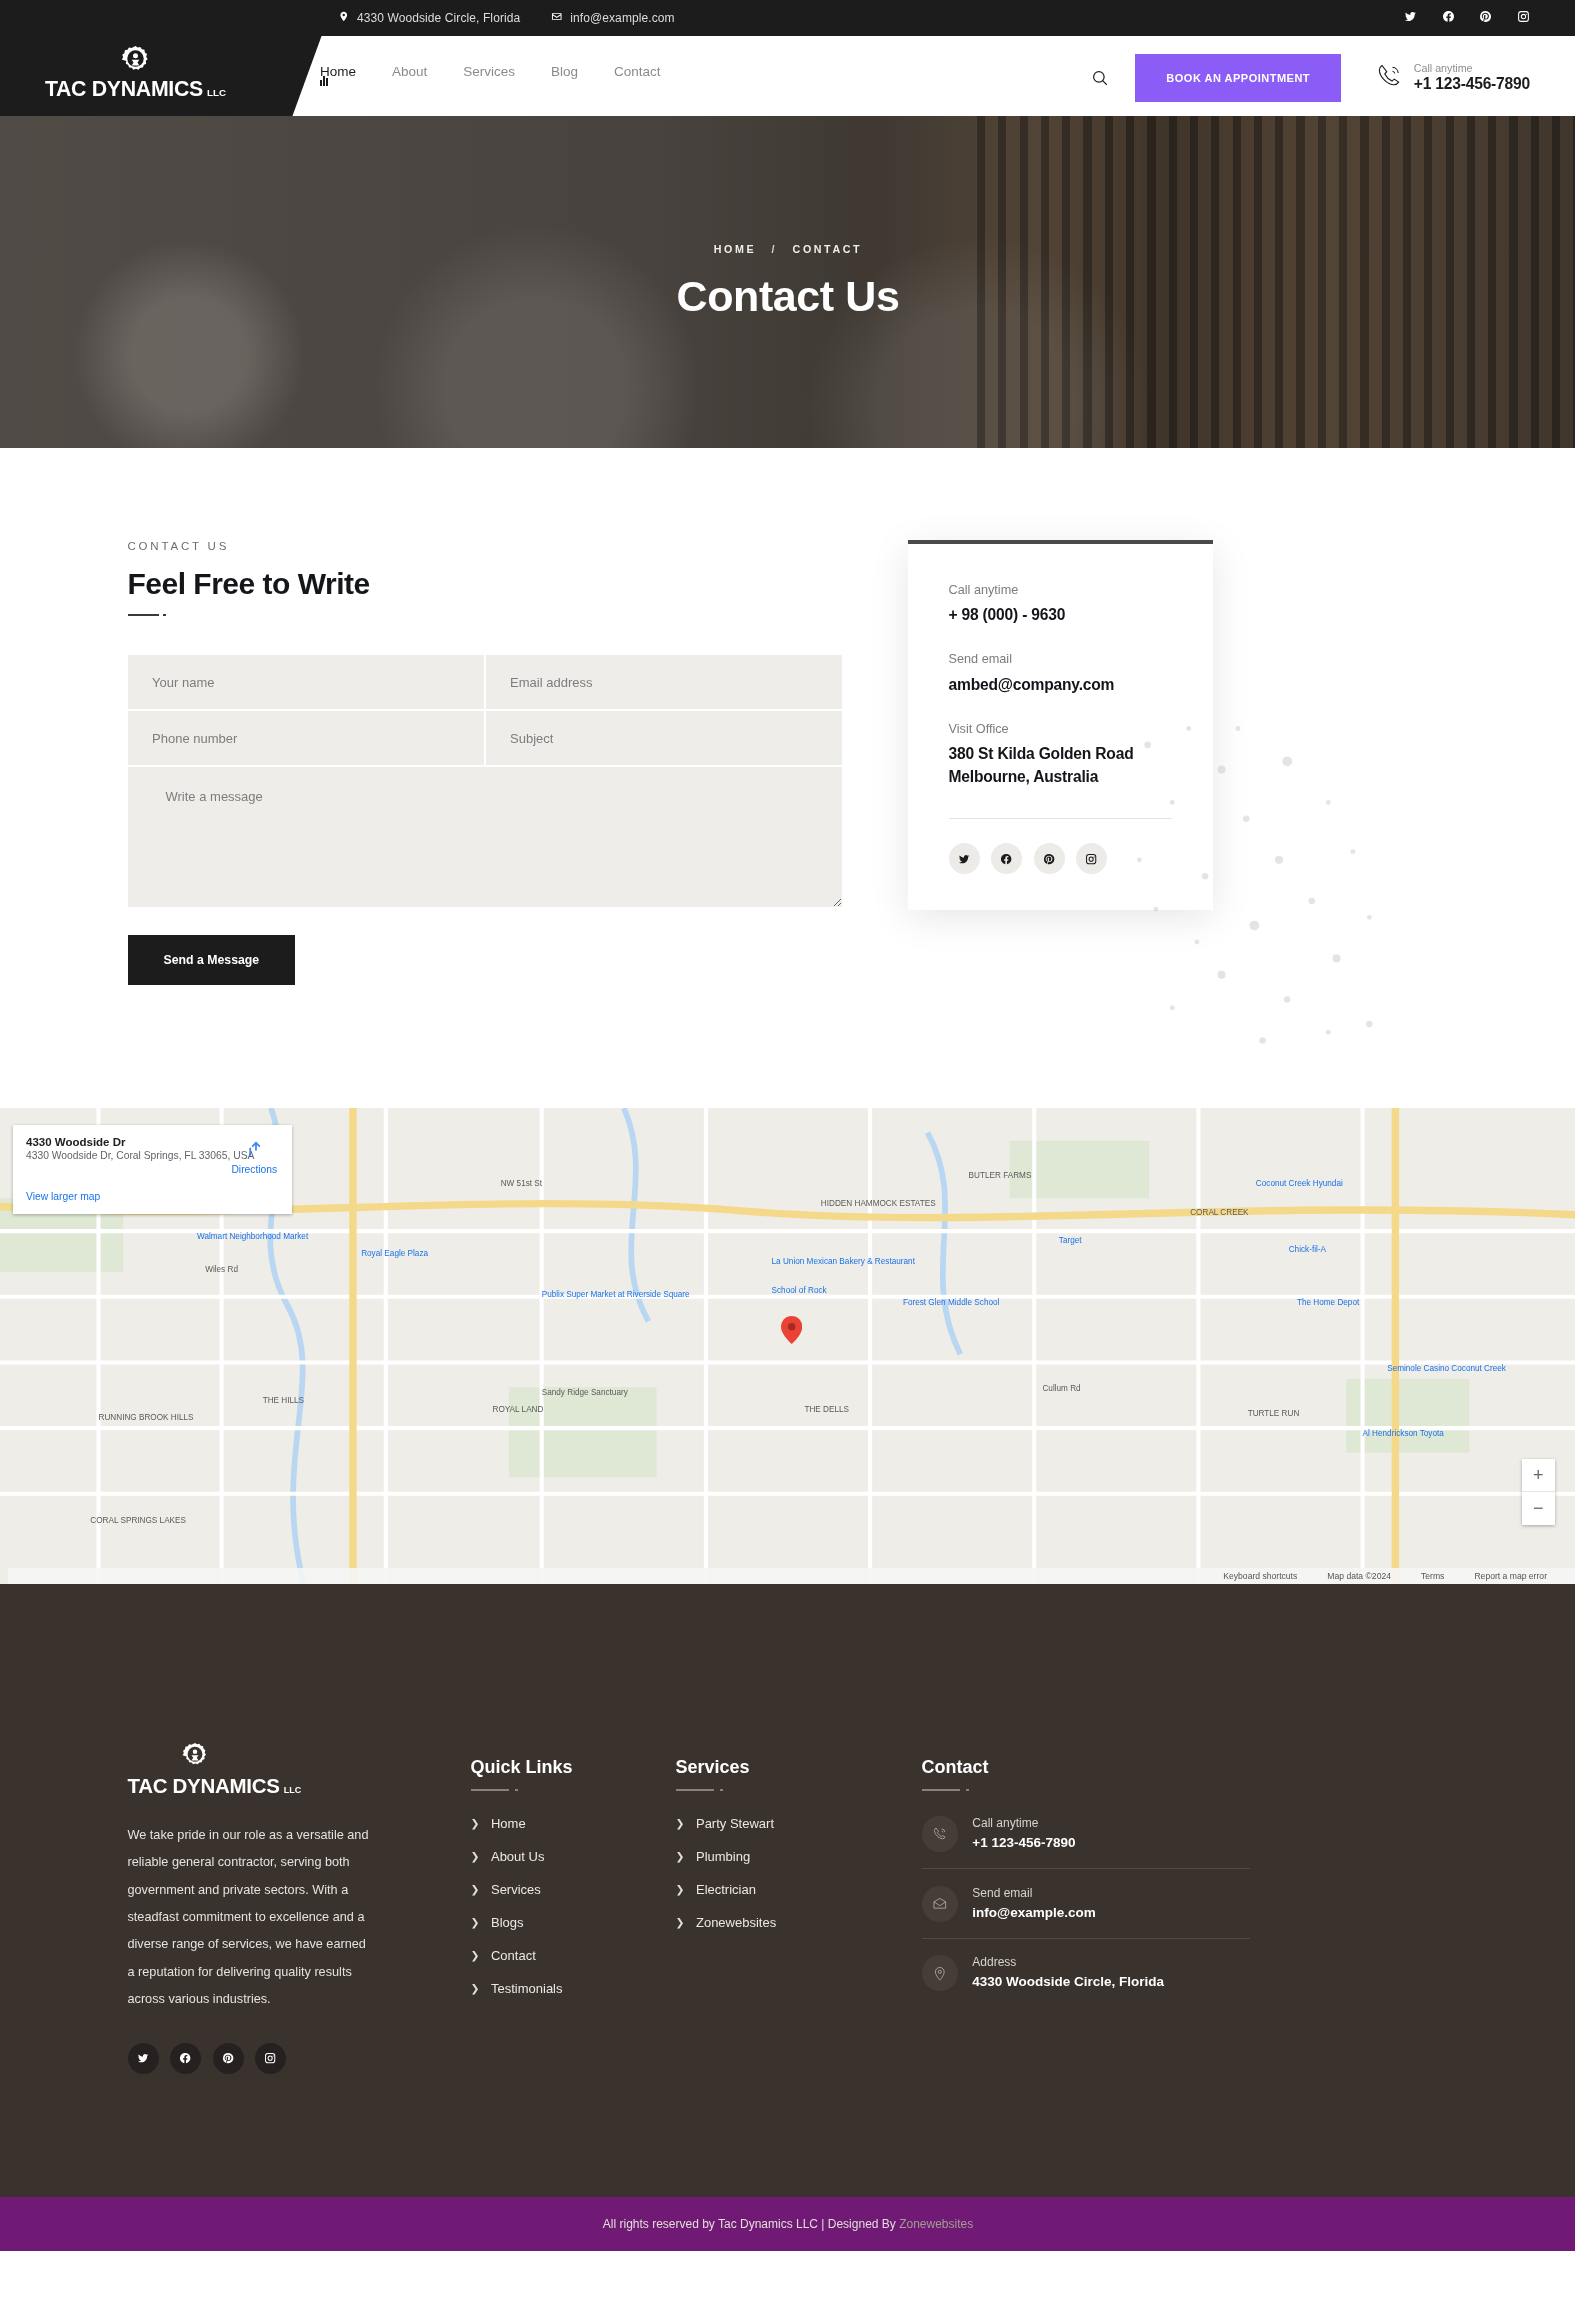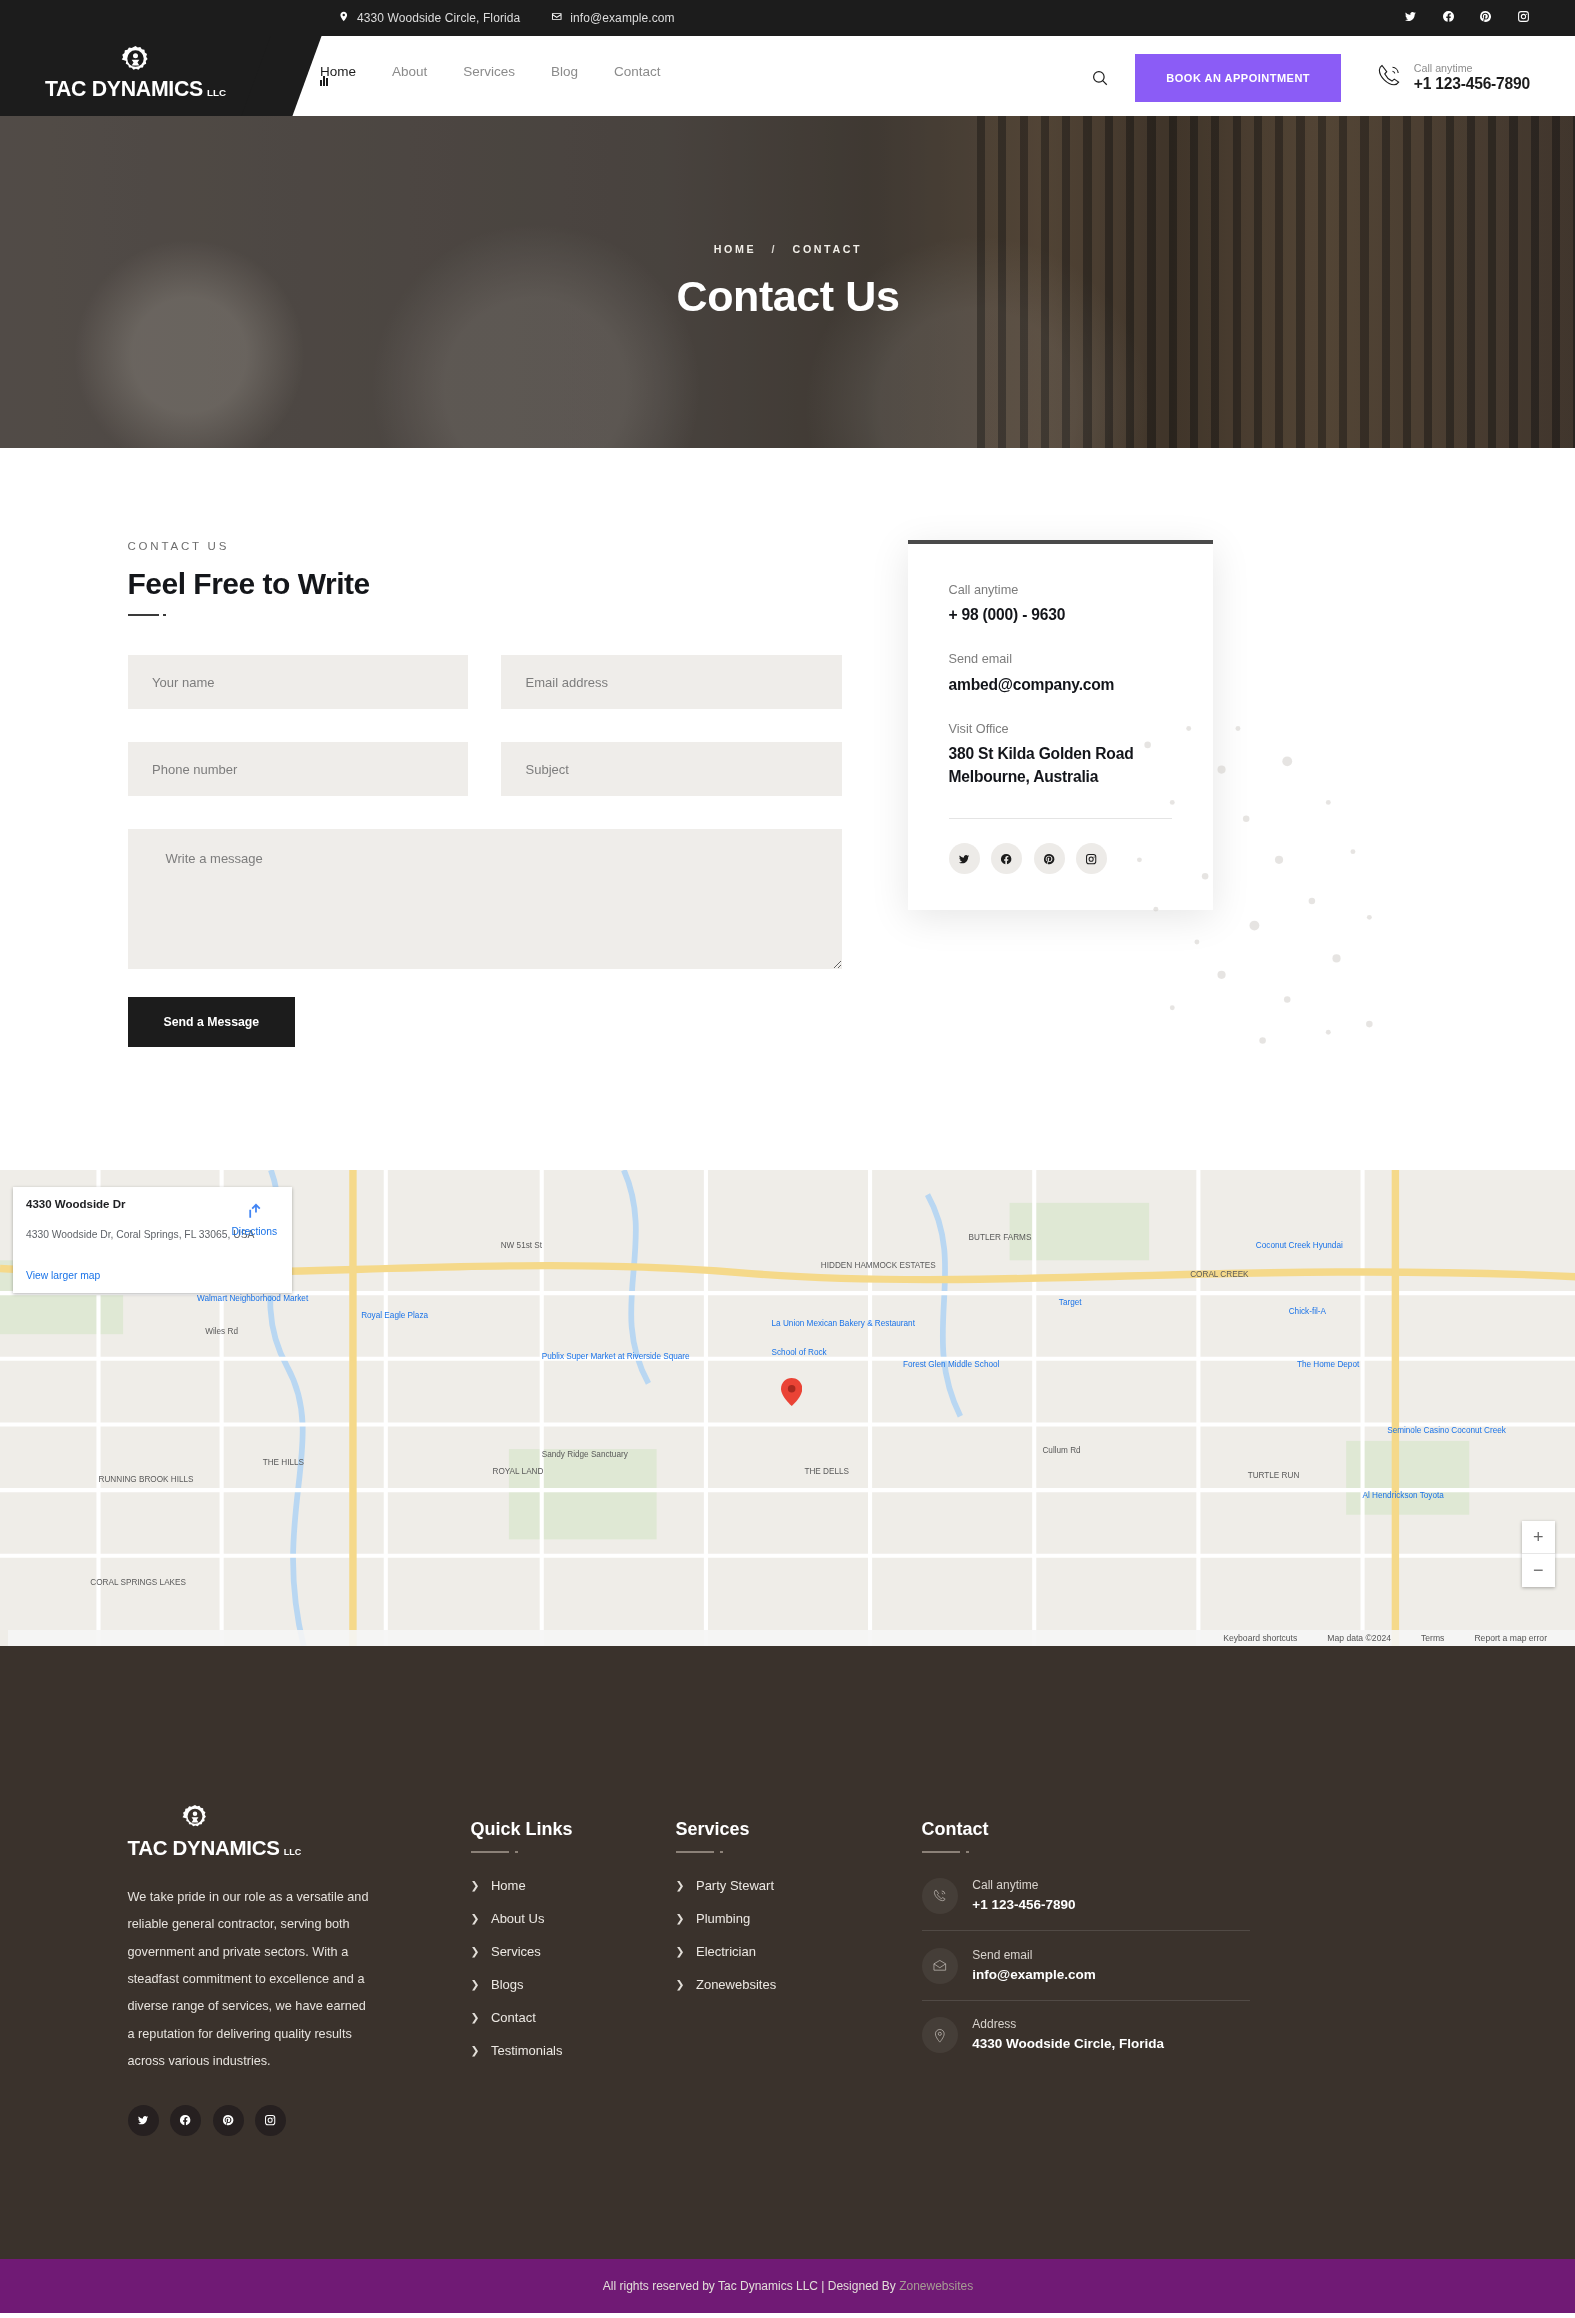--- a/index.html
+++ b/index.html
@@ -81,21 +81,21 @@
   
   .contact-sec { padding: 92px 0 123px; position: relative; background: #fff; }
   .contact-wrap { width: 1321px; margin: 0 auto; display: flex; gap: 66px; position: relative; }
   .form-col { width: 714px; padding-left: 0; }
   .eyebrow { font-size: 11.5px; letter-spacing: 2.8px; color: #6d6d6d; margin-bottom: 14.8px; }
   .sec-title { font-size: 30px; font-weight: 800; color: #14161a; letter-spacing: -0.5px; }
   .title-rule { margin-top: 13px; display: flex; align-items: center; gap: 4.9px; }
   .title-rule i { display:block; width: 31px; height: 1.6px; background: #3a3a3a; }
   .title-rule b { display:block; width: 2.5px; height: 2.5px; background: #3a3a3a; }
 
-  .form-grid { margin-top: 39px; display: grid; grid-template-columns: 1fr 1fr; gap: 33px; }
+  .form-grid { margin-top: 39px; display: grid; grid-template-columns: 1fr 1fr; gap: 2px; }
   .fld {
     background: #efedea; border: none; height: 54px; padding: 0 24.6px;
     font-size: 13px; color: #6a6a6a; font-family: "Liberation Sans", sans-serif; outline: none;
   }
   .fld::placeholder { color: #7d7d7d; }
   .fld-full { grid-column: 1 / -1; }
   textarea.fld { height: 140px; padding-top: 19.7px; resize: vertical; line-height: 1.5; padding-left: 38px; }
   .send-btn {
     margin-top: 28px; background: #1c1c1c; color: #fff; border: none;
     font-size: 12.3px; font-weight: 700; padding: 18px 36px; cursor: pointer;
@@ -123,21 +123,21 @@
     background:
       linear-gradient(92deg, rgba(168,210,160,.28) 0 6%, transparent 6.5%),
       linear-gradient(0deg, rgba(255,255,255,0) 0, rgba(255,255,255,0) 100%),
       #eceae4;
   }
   .map-roads { position: absolute; inset: 0; }
   .map-card {
     position: absolute; left: 13px; top: 16.4px; width: 279px; background: #fff;
     padding: 11.5px 13px 10.7px; box-shadow: 0 0.8px 3.3px rgba(0,0,0,.3); font-family: "Liberation Sans", sans-serif;
   }
-  .mc-title { font-size: 11.5px; font-weight: 700; color: #202124; margin-bottom: 18px; }
+  .mc-title { font-size: 11.5px; font-weight: 700; color: #202124; margin-bottom: 1px; }
   .mc-addr { font-size: 10.3px; color: #5f6368; line-height: 1.45; }
   .mc-link { font-size: 10.3px; color: #1a73e8; margin-top: 27px; display: inline-block; cursor: pointer; }
   .mc-dir { position: absolute; right: 14.8px; top: 13px; text-align: center; cursor: pointer; }
   .mc-dir svg { width: 21.3px; height: 21.3px; fill: #4285f4; }
   .mc-dir span { display:block; font-size: 10.3px; color: #1a73e8; margin-top: 1.6px; }
   .map-pin { position: absolute; left: 781px; top: 208px; width: 21.3px; height: 28px; }
   .map-zoom {
     position: absolute; right: 21.3px; bottom: 59px; width: 33px; background: #fff;
     box-shadow: 0 0.8px 3.3px rgba(0,0,0,.3); display:flex; flex-direction: column;
   }

